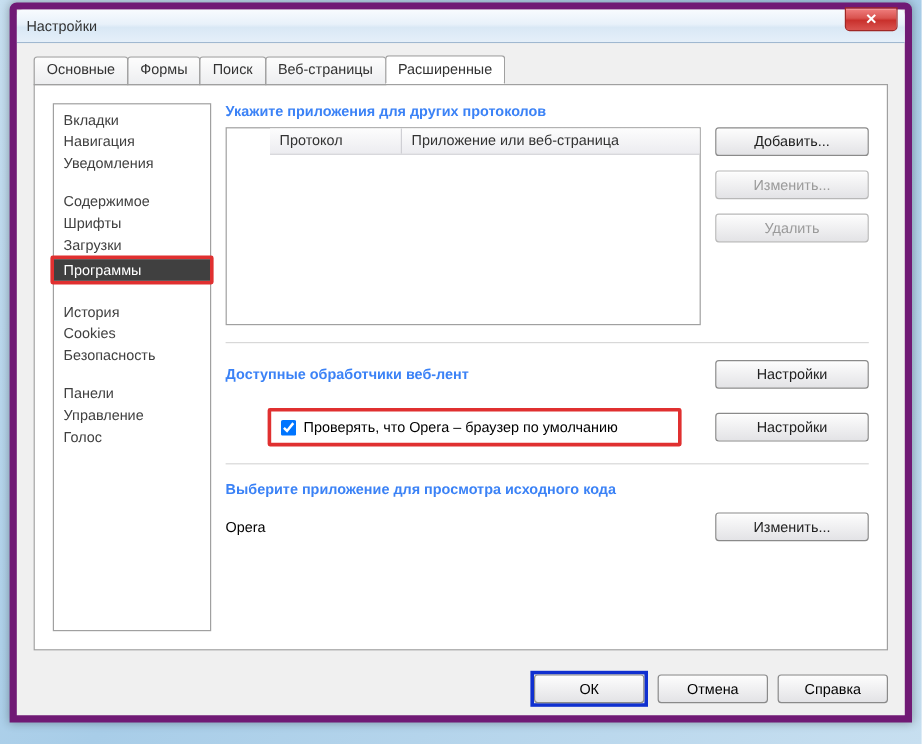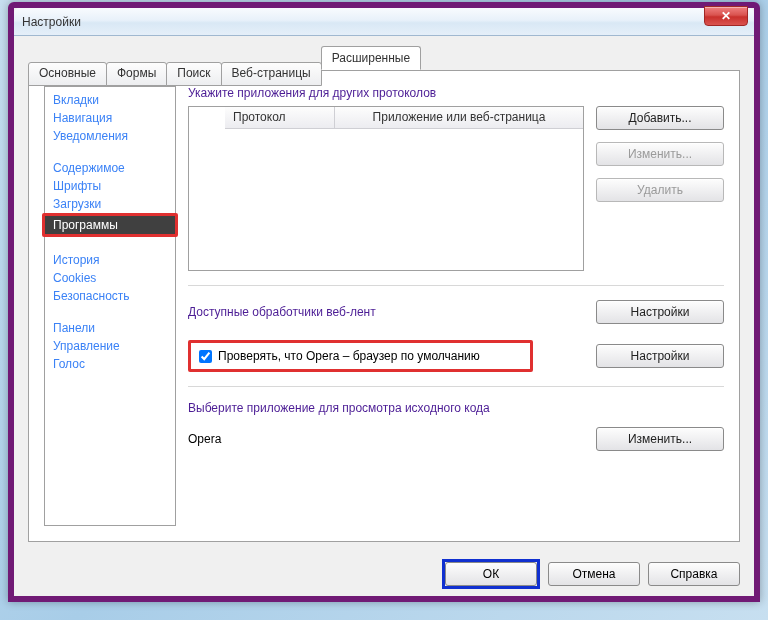--- a/index.html
+++ b/index.html
@@ -63,21 +63,21 @@
     display: flex;
     height: 24px;
   }
   .tab {
     border: 1px solid #a0a0a0;
     background: linear-gradient(to bottom, #fdfdfd, #edeef0);
     padding: 3px 10px;
     font-size: 12px;
     margin-right: -1px;
     position: relative;
-    top: 16px;
+    top: 1px;
     border-radius: 3px 3px 0 0;
     color: #333;
   }
   .tab.active {
     background: #fff;
     border-bottom: 1px solid #fff;
     z-index: 2;
     top: 0px;
     padding-top: 4px;
   }
@@ -93,58 +93,59 @@
     width: 132px;
     border: 1px solid #a0a0a0;
     background: #fff;
     padding: 4px 0;
     display: flex;
     flex-direction: column;
     gap: 0;
   }
   .sidebar-item {
     padding: 2px 8px;
-    color: #3b82f6;
+    color: #404040;
     font-size: 12px;
   }
   .sidebar-item.selected {
     background: #404040;
     color: #fff;
   }
   .sidebar-group-gap { height: 14px; }
   .highlight-red {
     border: 3px solid #e03030;
     border-radius: 2px;
+    margin-left: 35px;
   }
   .main {
     flex: 1;
     display: flex;
     flex-direction: column;
   }
   .row { display: flex; align-items: center; }
-  .section-label { color: #4c1d95; font-size: 12px; margin-bottom: 6px; }
+  .section-label { color: #3b82f6; font-size: 12px; margin-bottom: 6px; font-weight: bold; }
   .table-box {
     border: 1px solid #a0a0a0;
     background: #fff;
     height: 165px;
   }
   .table-header {
     display: flex;
     background: linear-gradient(to bottom, #fdfdfd, #ececf0);
     border-bottom: 1px solid #cfcfd4;
     height: 22px;
   }
   .th {
     padding: 3px 8px;
     border-right: 1px solid #cfcfd4;
     color: #333;
     font-size: 12px;
   }
   .th:first-child { width: 110px; }
-  .th:last-child { flex: 1; border-right: none; text-align: center; }
+  .th:last-child { flex: 1; border-right: none; }
   .btn {
     width: 128px;
     height: 24px;
     background: linear-gradient(to bottom, #fdfdfd, #e3e3e6);
     border: 1px solid #8a8a8a;
     border-radius: 3px;
     color: #222;
     font-size: 12px;
     display: inline-flex;
     align-items: center;

